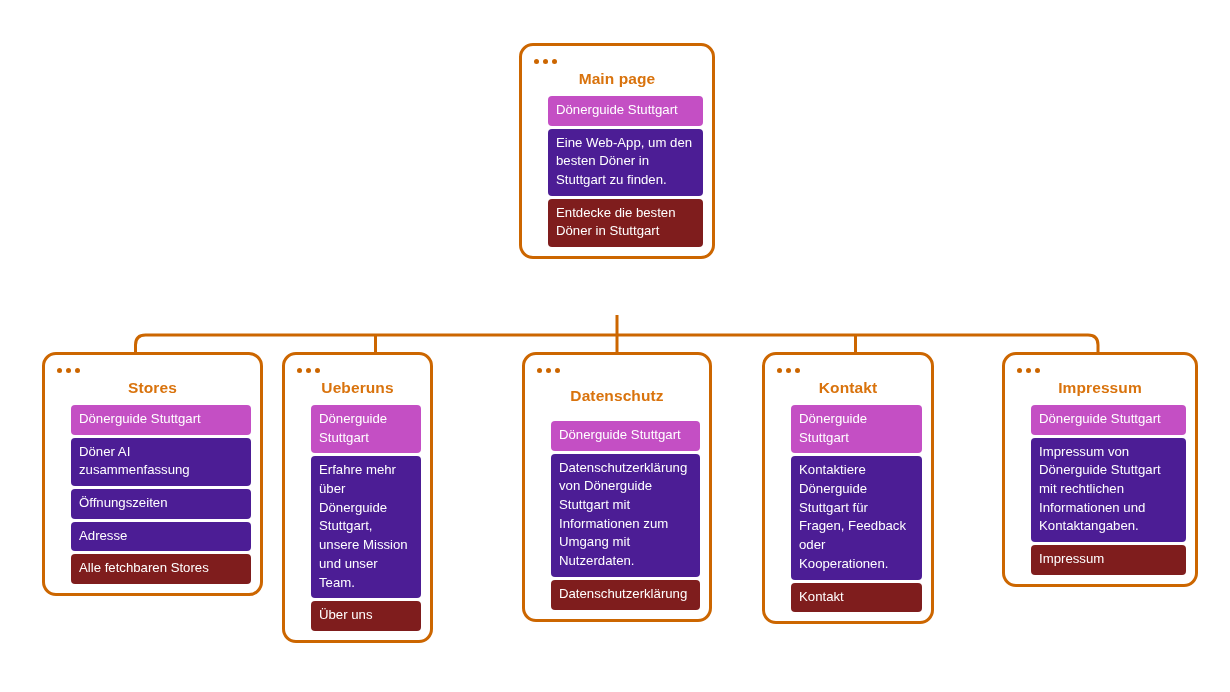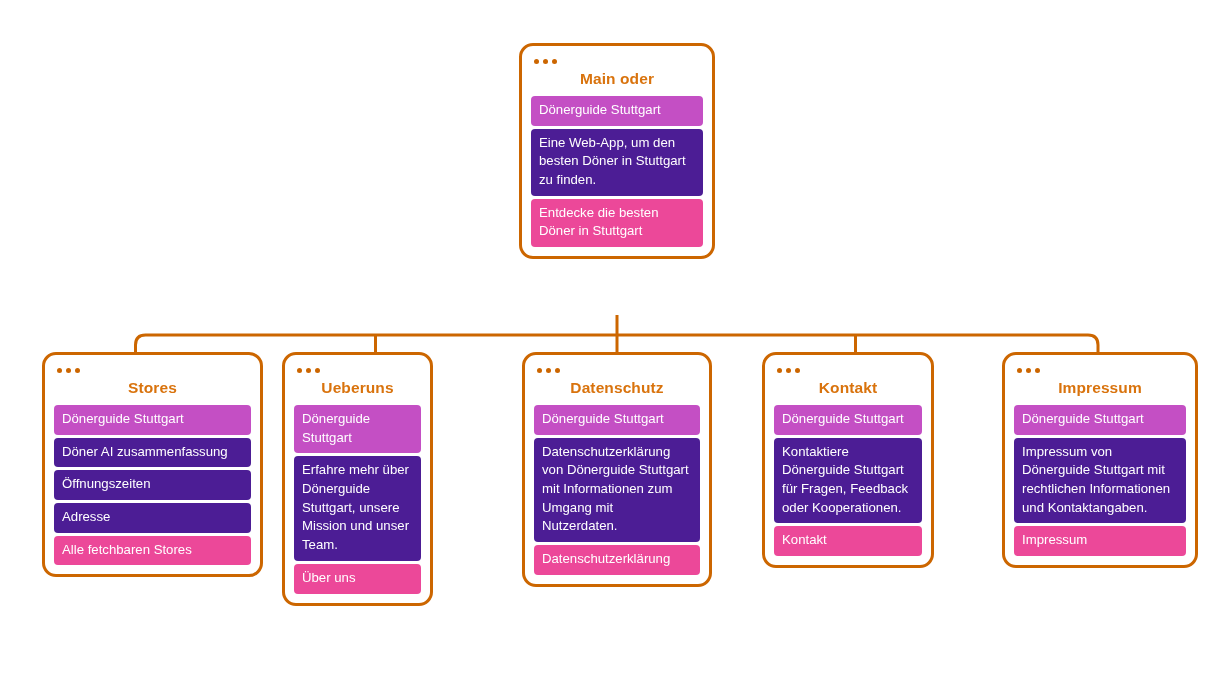--- a/index.html
+++ b/index.html
@@ -51,30 +51,31 @@
   .blocks{display:flex;flex-direction:column;gap:3px;}
   .blk{
     box-sizing:border-box;
     border-radius:4px;
     color:#ffffff;
     font-size:13.2px;
     line-height:1.42;
     padding:5px 8px 6px 8px;
     word-break:break-word;
     overflow-wrap:anywhere;
+    margin-left:17px;
   }
   .blk.magenta{background:#c44fc4;}
   .blk.orange{background:#4c1d95;}
-  .blk.green{background:#ec4899;}
+  .blk.green{background:#7f1d1d;}
 
   
   #node-main{left:519px;top:43px;width:196px;}
   #node-stores{left:42px;top:352px;width:221px;}
   #node-ueberuns{left:282px;top:352px;width:151px;}
-  #node-datenschutz{left:522px;top:352px;width:190px;}
+  #node-datenschutz{left:522px;top:352px;width:190px;gap:8px;}
   #node-kontakt{left:762px;top:352px;width:172px;}
   #node-impressum{left:1002px;top:352px;width:196px;}
 </style>
 </head>
 <body>
 
 <div id="canvas">
 
   <svg id="connectors" viewBox="0 0 1230 692" width="1230" height="692" aria-hidden="true">
     <g fill="none" stroke="#cc6600" stroke-width="3" stroke-linecap="butt">
@@ -88,21 +89,21 @@
       <path d="M 855.5 335 L 855.5 352"></path>
     </g>
   </svg>
 
   <div class="card" id="node-main">
     <div class="dots">
         <i></i>
         <i></i>
         <i></i>
       </div>
-    <div class="card-title">Main oder</div>
+    <div class="card-title">Main page</div>
     <div class="blocks">
       <div class="blk magenta">Dönerguide Stuttgart</div>
       <div class="blk orange">Eine Web-App, um den besten Döner in Stuttgart zu finden.</div>
       <div class="blk green">Entdecke die besten Döner in Stuttgart</div>
     </div>
   </div>
 
   <div class="card" id="node-stores">
     <div class="dots">
         <i></i>

